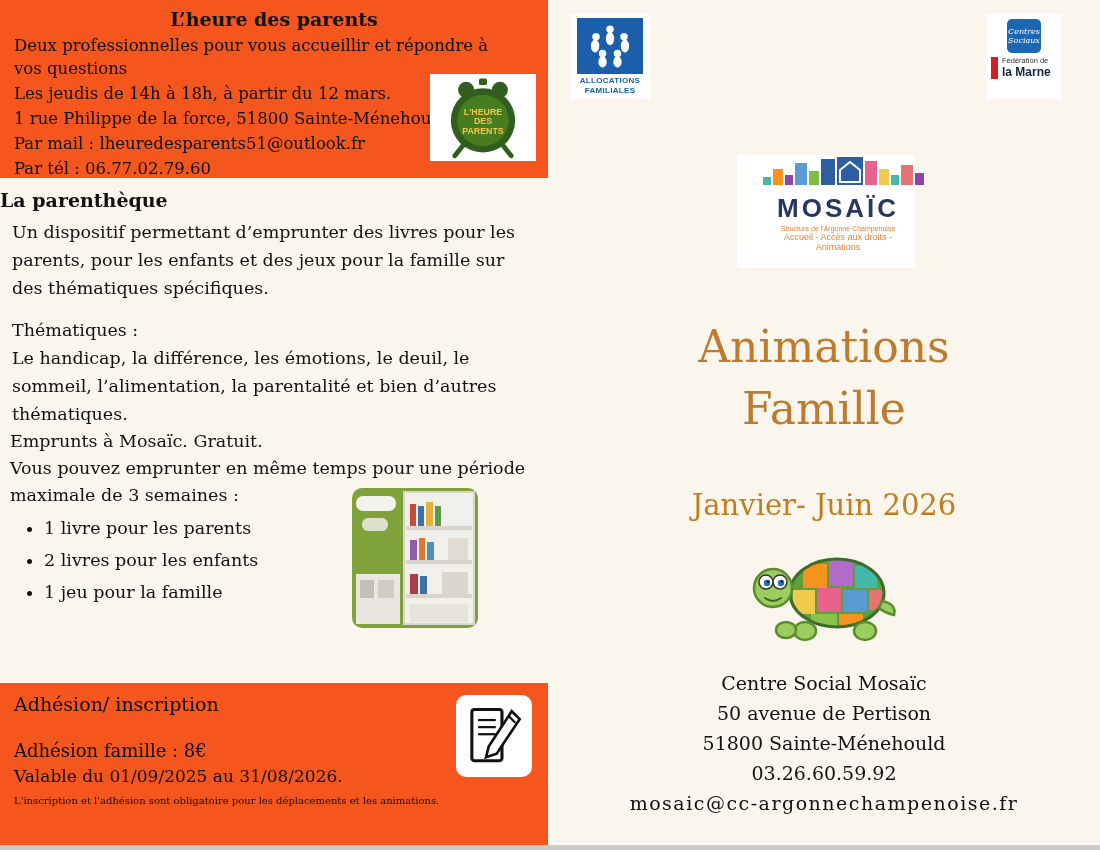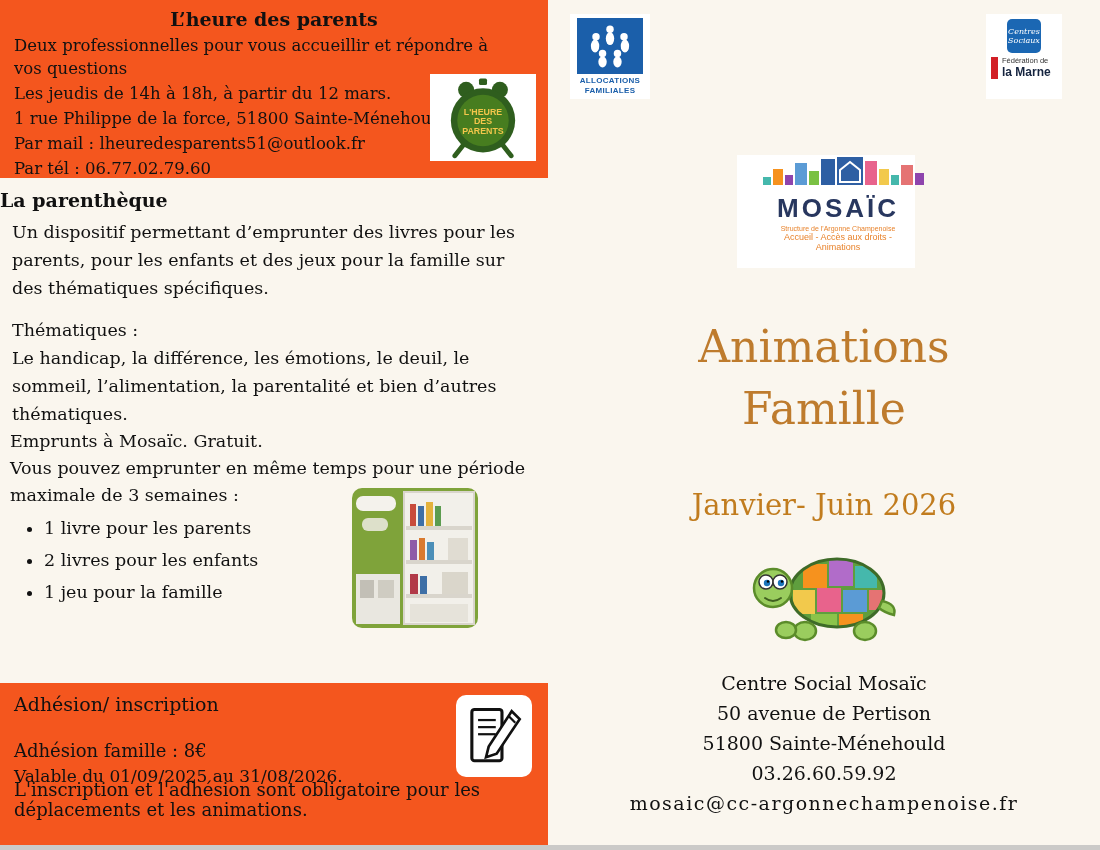--- a/index.html
+++ b/index.html
@@ -22,21 +22,21 @@
   .emprunts ul { margin-top:6px; padding-left:34px; }
   .emprunts li { margin-bottom:5px; font-size:17.5px; }
   .photo-box { position:absolute; left:352px; top:488px; width:126px; height:140px; border-radius:10px; overflow:hidden; }
   .deteriore { position:absolute; left:10px; top:597px; width:460px; font-size:17.5px; line-height:27px; }
 
   
   .block-adhesion { position:absolute; left:0; top:683px; width:548px; height:162px; background:#F4561E; }
   .adh-title { position:absolute; left:14px; top:10px; font-size:19px; }
   .adh-l1 { position:absolute; left:14px; top:57px; font-size:18px; }
   .adh-l2 { position:absolute; left:14px; top:83px; font-size:17px; }
-  .adh-small { position:absolute; left:14px; top:97px; width:492px; font-size:18px; line-height:20px; }
+  .adh-small { position:absolute; left:14px; top:108px; width:492px; font-size:10px; line-height:20px; }
   .pencil-box { position:absolute; right:16px; top:12px; width:76px; height:82px; background:#fff; border-radius:10px; display:flex; align-items:center; justify-content:center; }
 
   .bottom-strip { position:absolute; left:0; top:845px; width:1100px; height:5px; background:#CBCAC8; }
 
   
   .caf-logo { position:absolute; left:570px; top:14px; width:80px; height:85px; background:#fff; text-align:center; }
   .caf-square { width:66px; height:56px; background:#1B5FAA; margin:4px auto 2px; display:flex; align-items:center; justify-content:center; }
   .caf-text { color:#1B5FAA; font-family:"Liberation Sans", sans-serif; font-weight:bold; font-size:8px; line-height:10px; letter-spacing:0.3px; }
 
   .fede-logo { position:absolute; left:986px; top:14px; width:76px; height:85px; background:#fff; text-align:center; }

